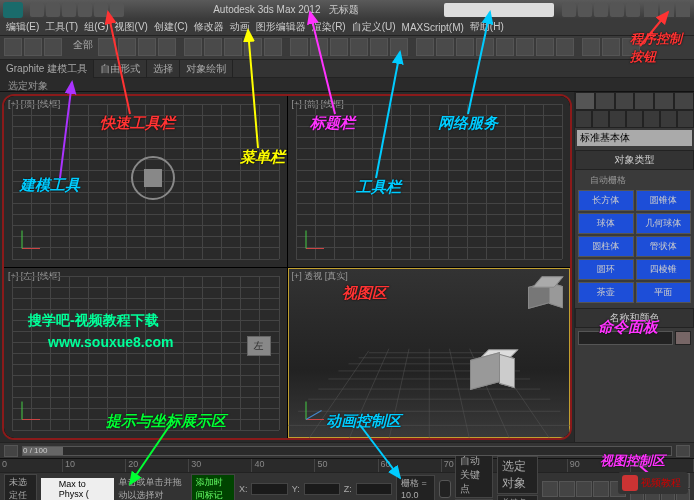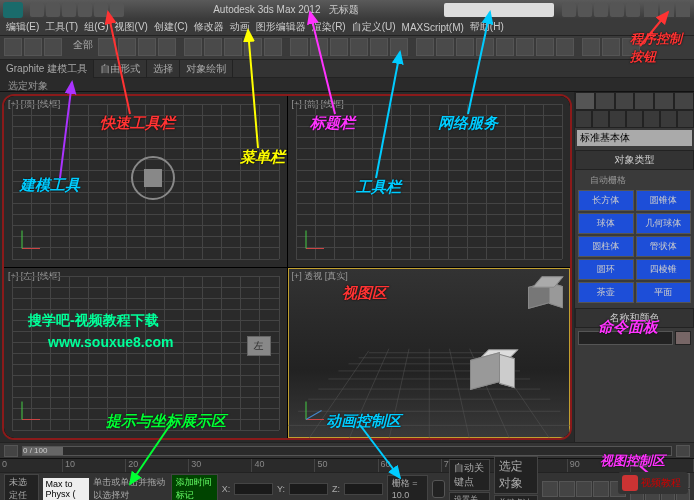--- a/index.html
+++ b/index.html
@@ -418,21 +418,21 @@
   <span>50</span>
   <span>60</span>
   <span>70</span>
   <span>80</span>
   <span>90</span>
   <span>100</span>
 </div>
 
 <div class="status">
   <div class="box">未选定任</div>
-  <div style="background:#eee;color:#000;padding:1px 3px">Max to Physx (</div>
+  <div style="background:#eee;color:#000;padding:1px 18px">Max to Physx (</div>
   <div>单击或单击并拖动以选择对</div>
   <div class="box" style="background:#004400;color:#6f6">添加时间标记</div>
   <span>X:</span>
     <div class="coord"></div>
   <span>Y:</span>
     <div class="coord"></div>
   <span>Z:</span>
     <div class="coord"></div>
   <div class="box">栅格 = 10.0</div>
   <div style="width:18px;height:18px;background:#222;border:1px solid #555;border-radius:3px"></div>

